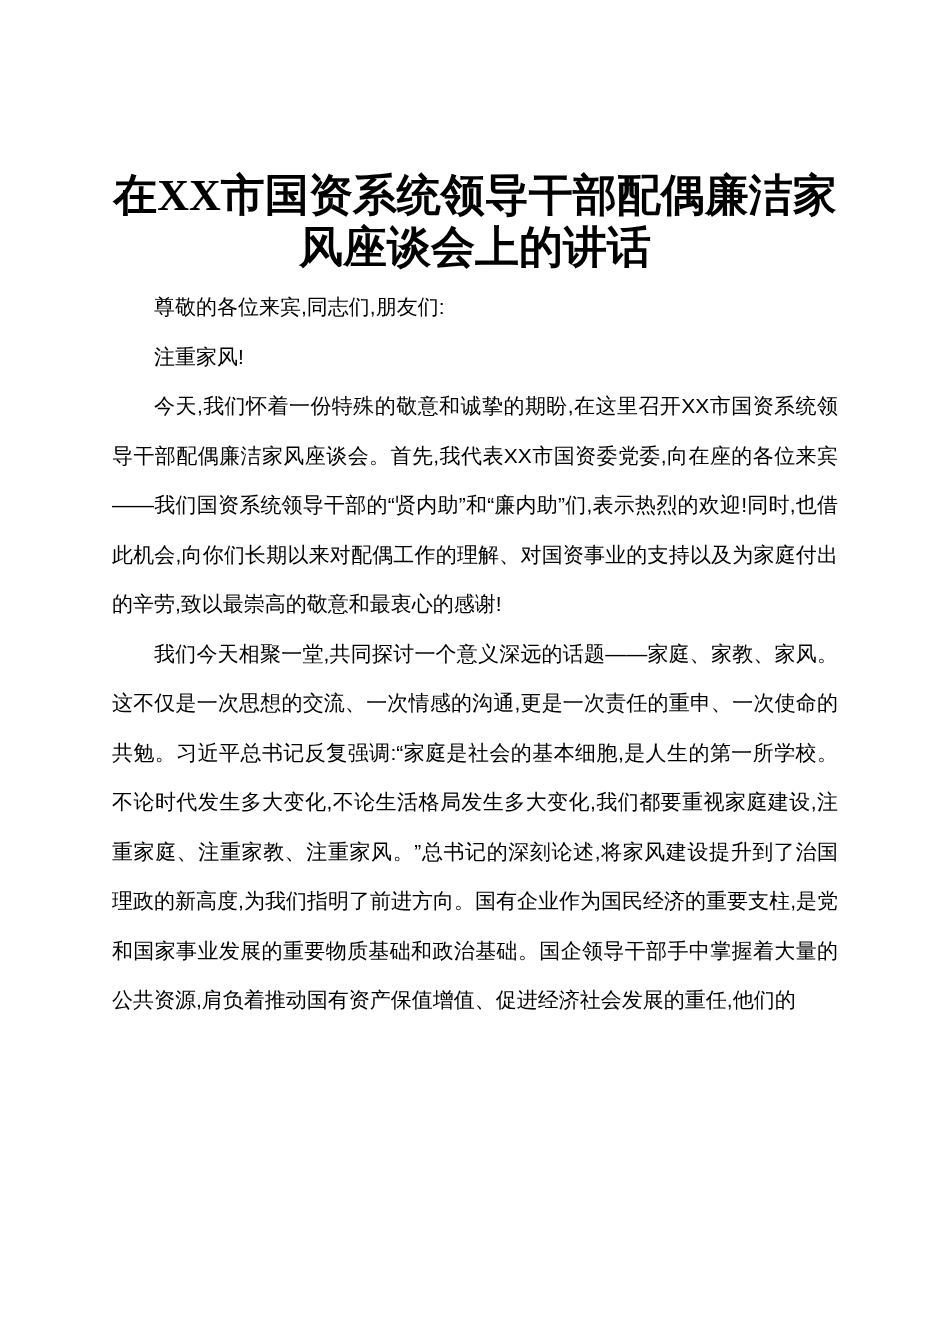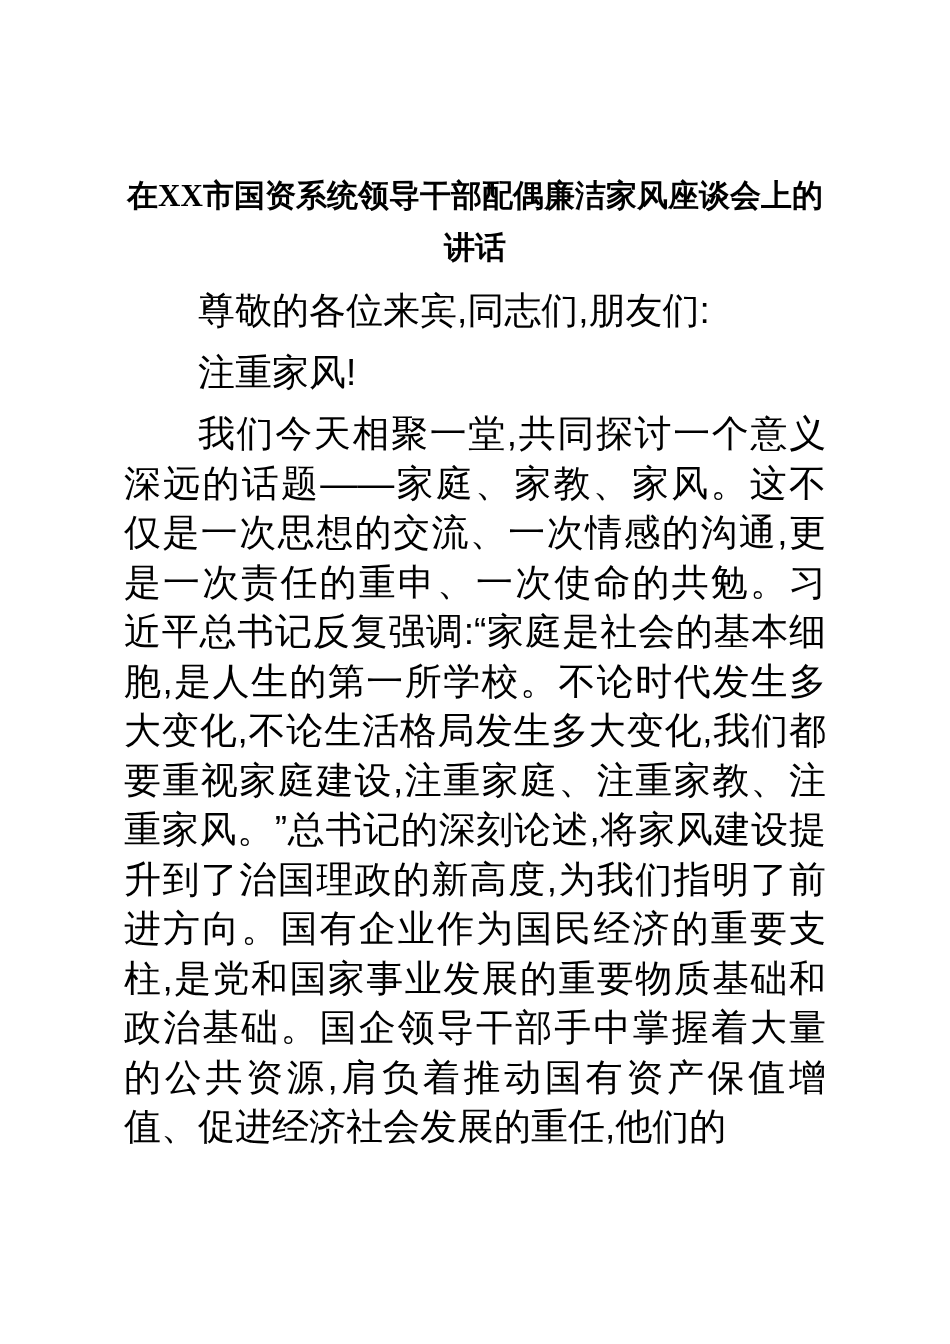--- a/index.html
+++ b/index.html
@@ -14,43 +14,44 @@
     margin: 0 auto;
     background: #ffffff;
     box-sizing: border-box;
     padding: 170px 112px 0 112px;
     overflow: hidden;
     color: #000000;
   }
   .doc-title {
     font-family: "Liberation Serif", "DejaVu Serif", serif;
     font-weight: bold;
-    font-size: 31px;
+    font-size: 44px;
     line-height: 52px;
     text-align: center;
     margin: 0 0 8px 0;
     letter-spacing: 0;
   }
   .doc-body {
     font-family: "Liberation Sans", "DejaVu Sans", sans-serif;
   }
   .para {
-    font-size: 37px;
+    font-size: 21px;
     line-height: 49.5px;
     text-align: justify;
     text-justify: inter-ideograph;
     text-indent: 2em;
-    margin: 12px;
+    margin: 0;
     word-break: break-all;
   }
 </style>
 </head>
 <body>
 
 <div class="page">
   <h1 class="doc-title">在XX市国资系统领导干部配偶廉洁家风座谈会上的讲话</h1>
 
   <div class="doc-body">
     <p class="para">尊敬的各位来宾,同志们,朋友们:</p>
     <p class="para">注重家风!</p>
+    <p class="para">今天,我们怀着一份特殊的敬意和诚挚的期盼,在这里召开XX市国资系统领导干部配偶廉洁家风座谈会。首先,我代表XX市国资委党委,向在座的各位来宾——我们国资系统领导干部的“贤内助”和“廉内助”们,表示热烈的欢迎!同时,也借此机会,向你们长期以来对配偶工作的理解、对国资事业的支持以及为家庭付出的辛劳,致以最崇高的敬意和最衷心的感谢!</p>
     <p class="para">我们今天相聚一堂,共同探讨一个意义深远的话题——家庭、家教、家风。这不仅是一次思想的交流、一次情感的沟通,更是一次责任的重申、一次使命的共勉。习近平总书记反复强调:“家庭是社会的基本细胞,是人生的第一所学校。不论时代发生多大变化,不论生活格局发生多大变化,我们都要重视家庭建设,注重家庭、注重家教、注重家风。”总书记的深刻论述,将家风建设提升到了治国理政的新高度,为我们指明了前进方向。国有企业作为国民经济的重要支柱,是党和国家事业发展的重要物质基础和政治基础。国企领导干部手中掌握着大量的公共资源,肩负着推动国有资产保值增值、促进经济社会发展的重任,他们的</p>
   </div>
 </div>
 
 </body></html>

